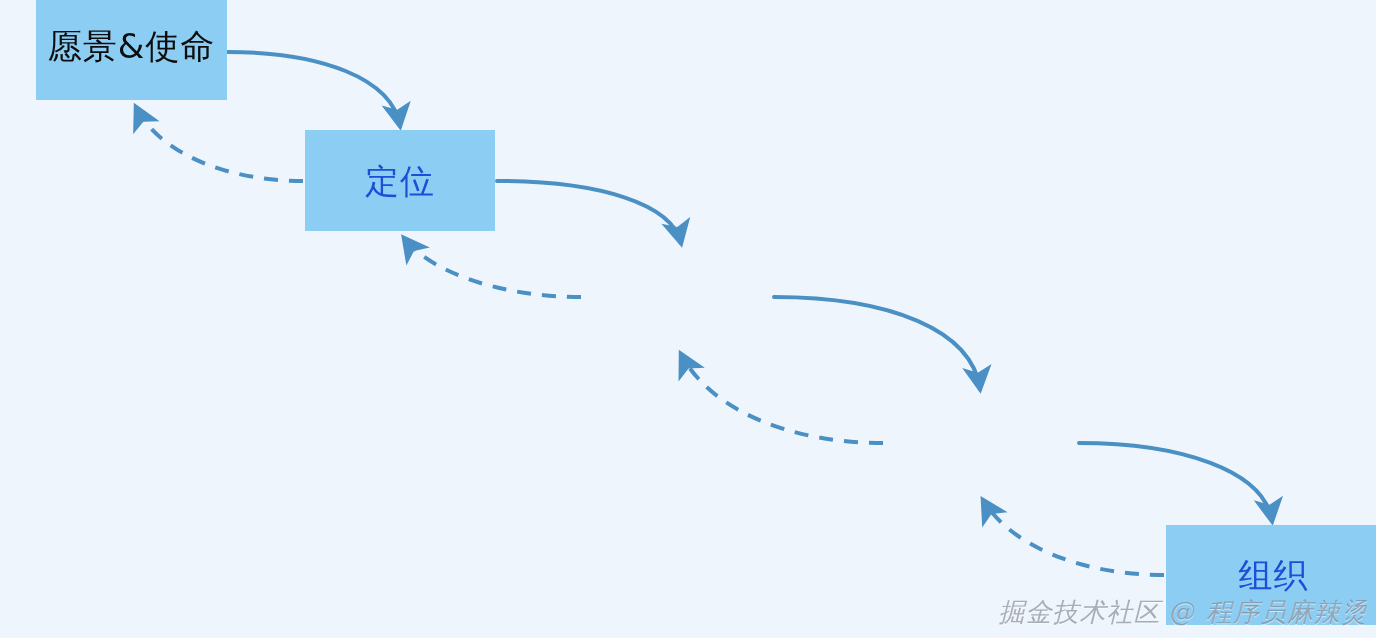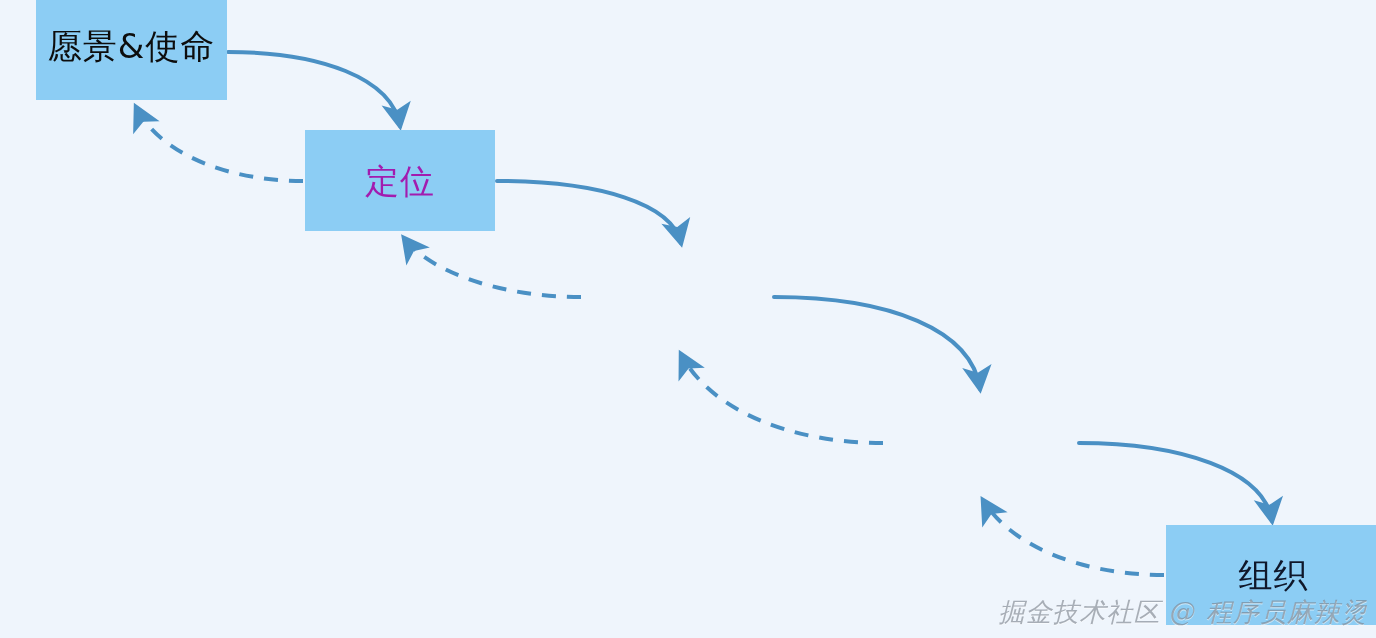--- a/index.html
+++ b/index.html
@@ -82,24 +82,24 @@
         <path d="M 883,443 C 790,443 710,410 681,354" fill="none" stroke="#4a90c4" stroke-width="4" stroke-linecap="butt" stroke-dasharray="14 11" marker-end="url(#arrow-dashed)"></path>
         <path d="M 1164,575 C 1080,575 1010,545 983,500" fill="none" stroke="#4a90c4" stroke-width="4" stroke-linecap="butt" stroke-dasharray="14 11" marker-end="url(#arrow-dashed)"></path>
       </g>
   </svg>
 
   <div class="node" style="left: 36px; top: -8px; width: 191px; height: 108px; background: rgb(140, 205, 244);">
     <span class="node-label" style="color: rgb(13, 13, 13);">愿景&amp;使命</span>
   </div>
 
   <div class="node" style="left: 305px; top: 130px; width: 190px; height: 101px; background: rgb(140, 205, 244);">
-    <span class="node-label" style="color: #a21caf;">定位</span>
+    <span class="node-label" style="color: #1d4ed8;">定位</span>
   </div>
 
 
 
   <div class="node" style="left: 1166px; top: 525px; width: 215px; height: 100px; background: rgb(140, 205, 244);">
-    <span class="node-label" style="color: #0f172a; text-align: right;">组织</span>
+    <span class="node-label" style="color: #1d4ed8; text-align: right;">组织</span>
   </div>
 
   <div class="watermark">掘金技术社区 @ 程序员麻辣烫</div>
 
 </div>
 
 </body></html>

